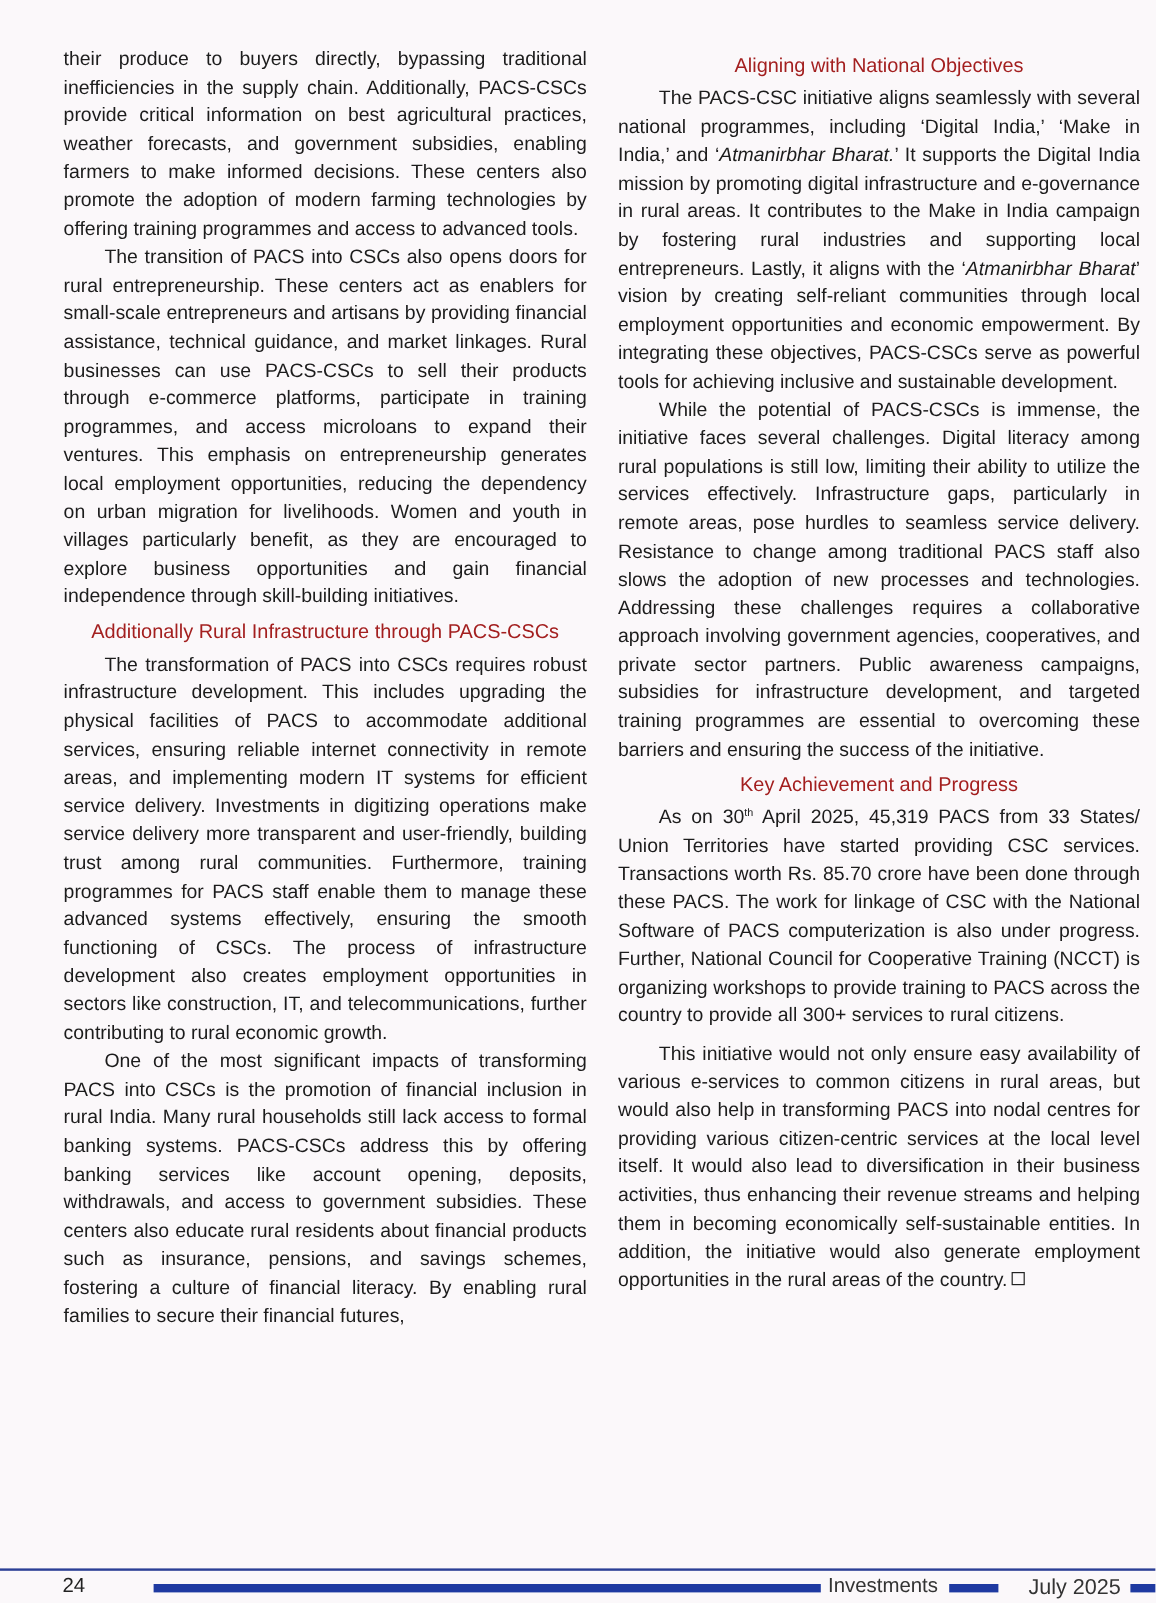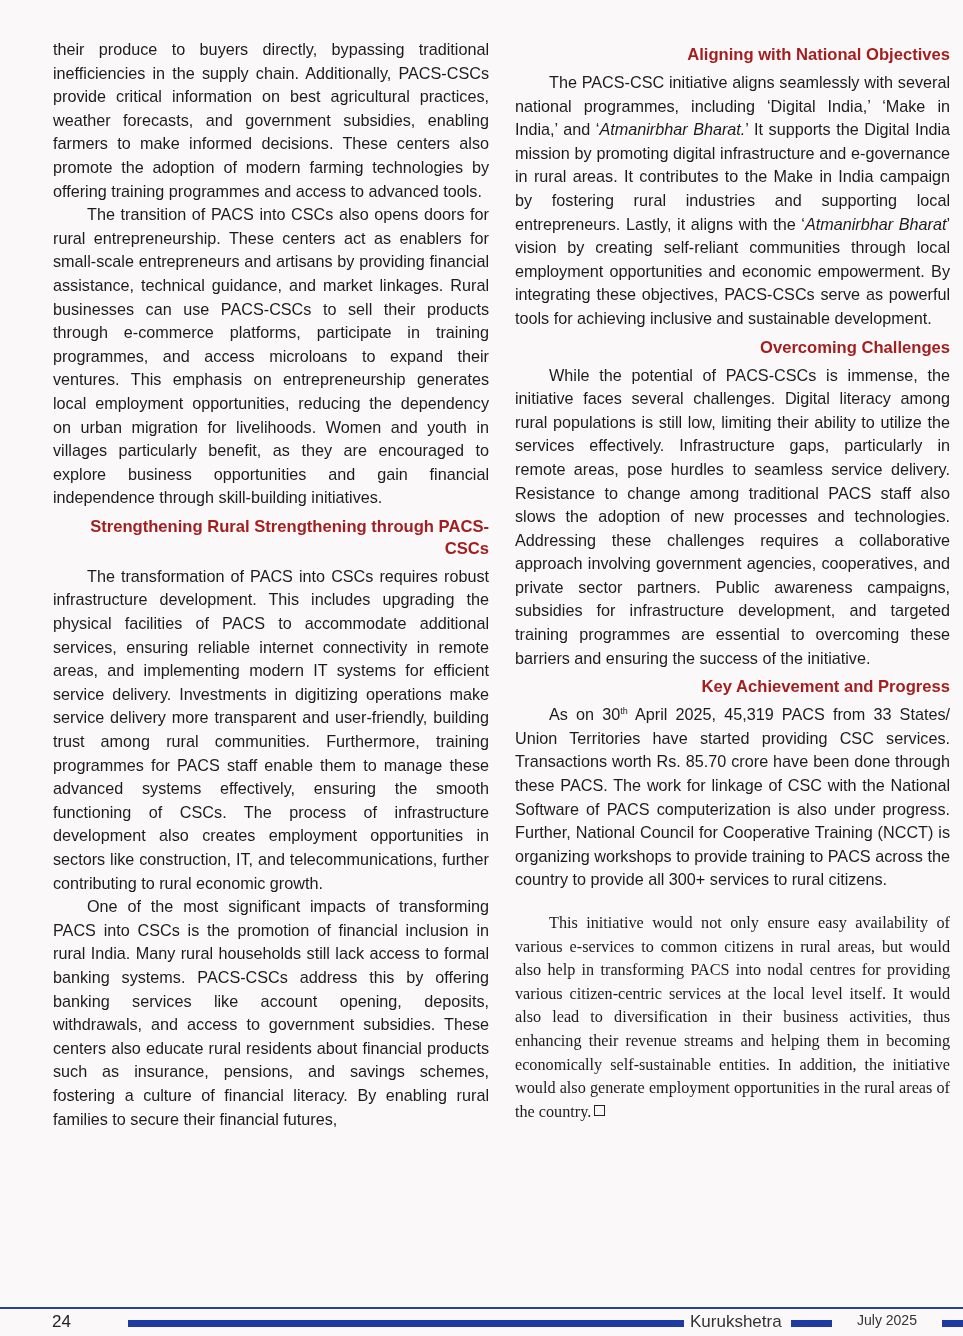--- a/index.html
+++ b/index.html
@@ -18,24 +18,24 @@
     font-size: 16.2px; line-height: 23.6px;
     text-align: justify;
   }
   .col-left { left: 53px; width: 436px; }
   .col-right { left: 515px; width: 435px; }
   .col p { margin: 0; }
   .col p.indent { text-indent: 34px; }
   .col h2 {
     margin: 6px 0 5px 0;
     font-size: 16.6px; line-height: 22px;
-    font-weight: bold; color: #a31f1f;
-    text-align: right;
+    font-weight: normal; color: #a31f1f;
+    text-align: center;
   }
-  .col p + p.gap { margin-top: 20px; font-family: Liberation Serif, serif; }
+  .col p + p.gap { margin-top: 8px; }
   .end-box {
     display: inline-block; width: 9px; height: 9px;
     border: 1.5px solid #222; vertical-align: 1px; margin-left: 3px;
   }
   sup { font-size: 9px; line-height: 0; }
   .footer {
     position: absolute; left: 0; top: 1300px; width: 963px; height: 36px; padding-left: 26px;
   }
   .footer-rule {
     position: absolute; left: 0; top: 7px; width: 963px; height: 2px; background: #2b3f96;
@@ -47,56 +47,55 @@
   .bar {
     position: absolute; top: 20px; height: 7px; background: #1f3aa1;
   }
   .bar1 { left: 128px; width: 556px; }
   .bar2 { left: 791px; width: 41px; }
   .bar3 { left: 942px; width: 21px; }
   .mag-name {
     position: absolute; left: 690px; top: 12px; font-size: 17px; color: #333;
   }
   .issue-date {
-    position: absolute; left: 857px; top: 12px; font-size: 14px; color: #333;
+    position: absolute; left: 857px; top: 12px; font-size: 18px; color: #333;
   }
 </style>
 </head>
 <body>
 
 <div class="page">
 
   <div class="col col-left">
     <p>their produce to buyers directly, bypassing traditional inefficiencies in the supply chain. Additionally, PACS-CSCs provide critical information on best agricultural practices, weather forecasts, and government subsidies, enabling farmers to make informed decisions. These centers also promote the adoption of modern farming technologies by offering training programmes and access to advanced tools.</p>
 
     <p class="indent">The transition of PACS into CSCs also opens doors for rural entrepreneurship. These centers act as enablers for small-scale entrepreneurs and artisans by providing financial assistance, technical guidance, and market linkages. Rural businesses can use PACS-CSCs to sell their products through e-commerce platforms, participate in training programmes, and access microloans to expand their ventures. This emphasis on entrepreneurship generates local employment opportunities, reducing the dependency on urban migration for livelihoods. Women and youth in villages particularly benefit, as they are encouraged to explore business opportunities and gain financial independence through skill-building initiatives.</p>
 
-    <h2>Strengthening Rural Strengthening through PACS-CSCs</h2>
+    <h2>Additionally Rural Infrastructure through PACS-CSCs</h2>
     <p class="indent">The transformation of PACS into CSCs requires robust infrastructure development. This includes upgrading the physical facilities of PACS to accommodate additional services, ensuring reliable internet connectivity in remote areas, and implementing modern IT systems for efficient service delivery. Investments in digitizing operations make service delivery more transparent and user-friendly, building trust among rural communities. Furthermore, training programmes for PACS staff enable them to manage these advanced systems effectively, ensuring the smooth functioning of CSCs. The process of infrastructure development also creates employment opportunities in sectors like construction, IT, and telecommunications, further contributing to rural economic growth.</p>
 
     <p class="indent">One of the most significant impacts of transforming PACS into CSCs is the promotion of financial inclusion in rural India. Many rural households still lack access to formal banking systems. PACS-CSCs address this by offering banking services like account opening, deposits, withdrawals, and access to government subsidies. These centers also educate rural residents about financial products such as insurance, pensions, and savings schemes, fostering a culture of financial literacy. By enabling rural families to secure their financial futures,</p>
   </div>
 
   <div class="col col-right">
 
     <h2>Aligning with National Objectives</h2>
     <p class="indent"><span>The PACS-CSC initiative aligns seamlessly with several national programmes, including ‘Digital India,’ ‘Make in India,’ and ‘</span><em>Atmanirbhar Bharat.</em><span>’ It supports the Digital India mission by promoting digital infrastructure and e-governance in rural areas. It contributes to the Make in India campaign by fostering rural industries and supporting local entrepreneurs. Lastly, it aligns with the ‘</span><em>Atmanirbhar Bharat</em><span>’ vision by creating self-reliant communities through local employment opportunities and economic empowerment. By integrating these objectives, PACS-CSCs serve as powerful tools for achieving inclusive and sustainable development.</span></p>
 
-    <h2>Overcoming Challenges</h2>
     <p class="indent">While the potential of PACS-CSCs is immense, the initiative faces several challenges. Digital literacy among rural populations is still low, limiting their ability to utilize the services effectively. Infrastructure gaps, particularly in remote areas, pose hurdles to seamless service delivery. Resistance to change among traditional PACS staff also slows the adoption of new processes and technologies. Addressing these challenges requires a collaborative approach involving government agencies, cooperatives, and private sector partners. Public awareness campaigns, subsidies for infrastructure development, and targeted training programmes are essential to overcoming these barriers and ensuring the success of the initiative.</p>
 
     <h2>Key Achievement and Progress</h2>
     <p class="indent"><span>As on 30</span><sup>th</sup><span> April 2025, 45,319 PACS from 33 States/ Union Territories have started providing CSC services. Transactions worth Rs. 85.70 crore have been done through these PACS. The work for linkage of CSC with the National Software of PACS computerization is also under progress. Further, National Council for Cooperative Training (NCCT) is organizing workshops to provide training to PACS across the country to provide all 300+ services to rural citizens.</span></p>
 
     <p class="indent gap"><span>This initiative would not only ensure easy availability of various e-services to common citizens in rural areas, but would also help in transforming PACS into nodal centres for providing various citizen-centric services at the local level itself. It would also lead to diversification in their business activities, thus enhancing their revenue streams and helping them in becoming economically self-sustainable entities. In addition, the initiative would also generate employment opportunities in the rural areas of the country.</span><span class="end-box"></span></p>
   </div>
 
   <div class="footer">
     <div class="footer-rule"></div>
     <span class="page-num">24</span>
     <div class="bar bar1"></div>
-    <span class="mag-name">Kurukshetra</span>
+    <span class="mag-name">Investments</span>
     <div class="bar bar2"></div>
     <span class="issue-date">July 2025</span>
     <div class="bar bar3"></div>
   </div>
 
 </div>
 
 </body></html>

